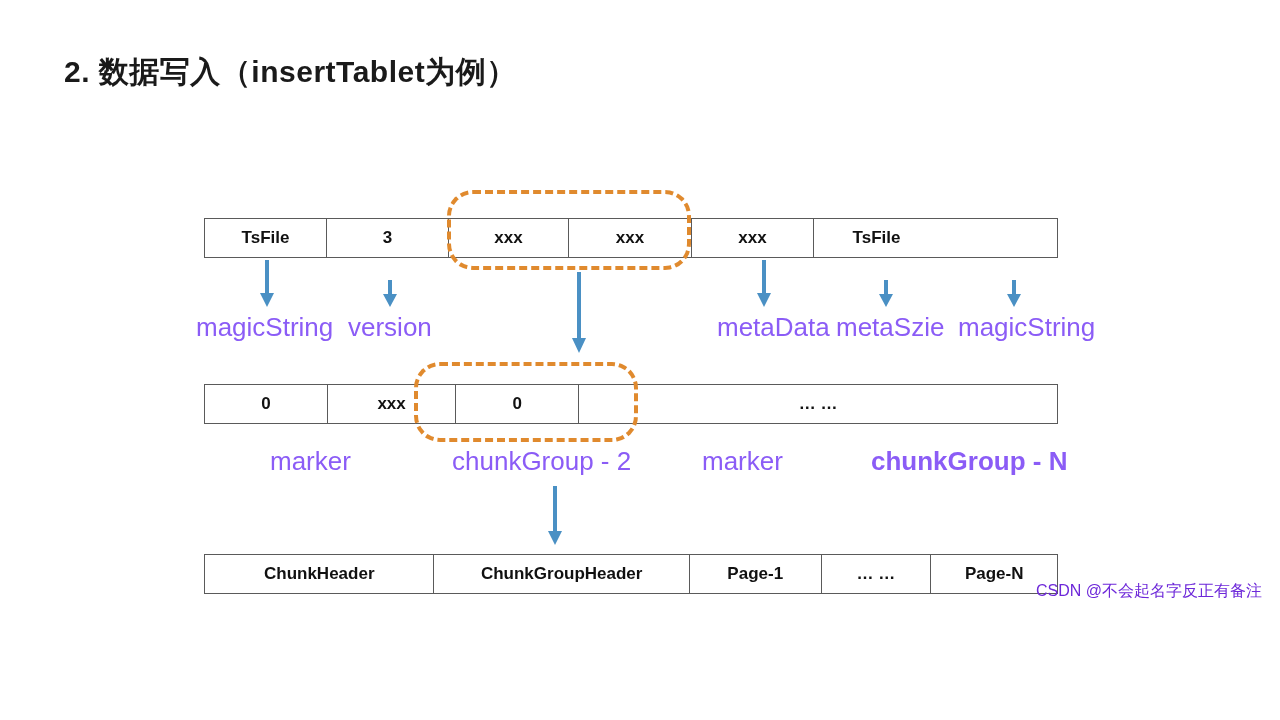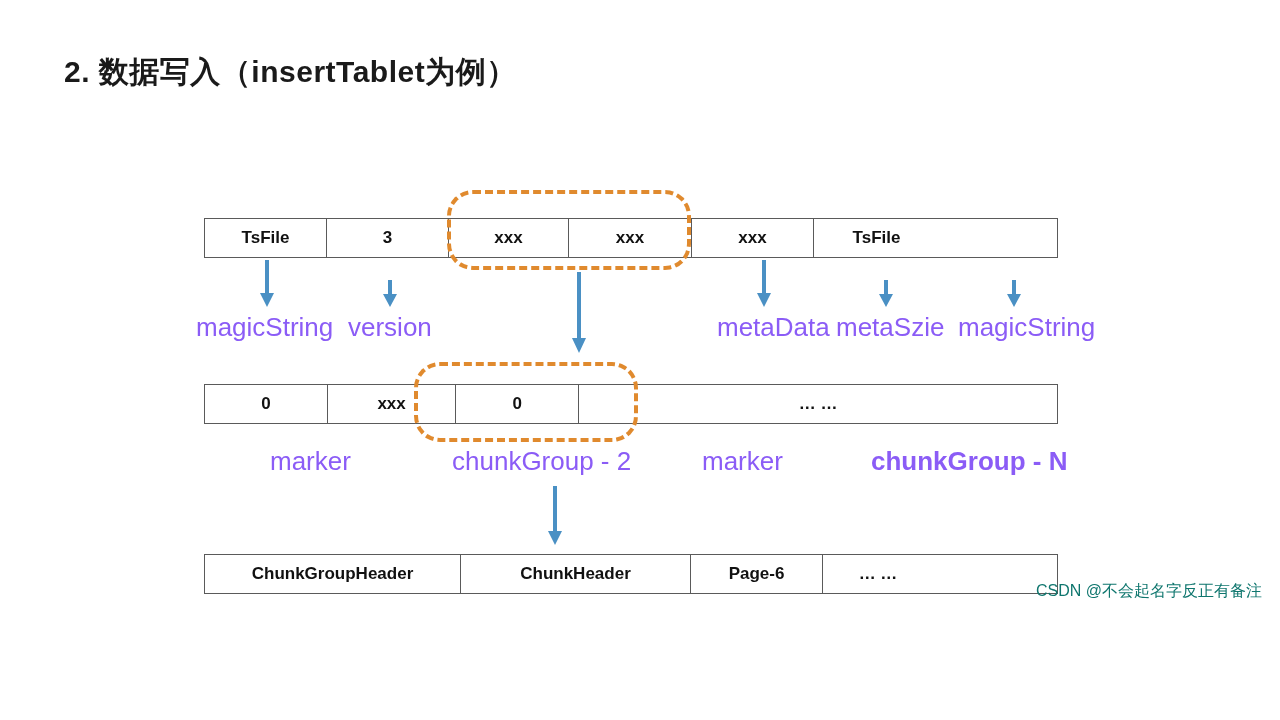--- a/index.html
+++ b/index.html
@@ -85,21 +85,21 @@
     white-space: nowrap;
     font-weight: normal;
   }
 
   
   .watermark {
     position: absolute;
     right: 18px;
     bottom: 10px;
     font-size: 16px;
-    color: #0f766e;
+    color: #6d28d9;
     white-space: nowrap;
   }
 </style>
 </head>
 <body>
 
 <div id="stage">
 
   <div class="slide-title">2. 数据写入（insertTablet为例）</div>
 
@@ -128,24 +128,25 @@
   </div>
 
   <div class="highlight-box" id="highlight-row2"></div>
 
   <div class="caption" style="left:270px; top:446px;">marker</div>
   <div class="caption" style="left:452px; top:446px;">chunkGroup - 2</div>
   <div class="caption" style="left:702px; top:446px;">marker</div>
   <div class="caption" style="left:871px; top:446px;font-weight:bold;">chunkGroup - N</div>
 
   <div class="struct-row" id="row-chunkgroup-detail">
+    <div class="struct-cell" style="width:230px">ChunkHeader</div>
     <div class="struct-cell" style="width:256px">ChunkGroupHeader</div>
-    <div class="struct-cell" style="width:230px">ChunkHeader</div>
-    <div class="struct-cell" style="width:132px">Page-6</div>
+    <div class="struct-cell" style="width:132px">Page-1</div>
     <div class="struct-cell" style="width:110px">… …</div>
+    <div class="struct-cell" style="width:126px">Page-N</div>
   </div>
 
   <div class="arrow" style="left:258px; top:260px;">
     <svg width="18" height="48" viewBox="0 0 18 48">
         <path d="M9 0 L9 36" stroke="#4A90C4" stroke-width="4" fill="none"></path>
         <path d="M9 47 L2 33 L16 33 Z" fill="#4A90C4"></path>
       </svg>
   </div>
   <div class="arrow" style="left:381px; top:280px;">
     <svg width="18" height="28" viewBox="0 0 18 28">

